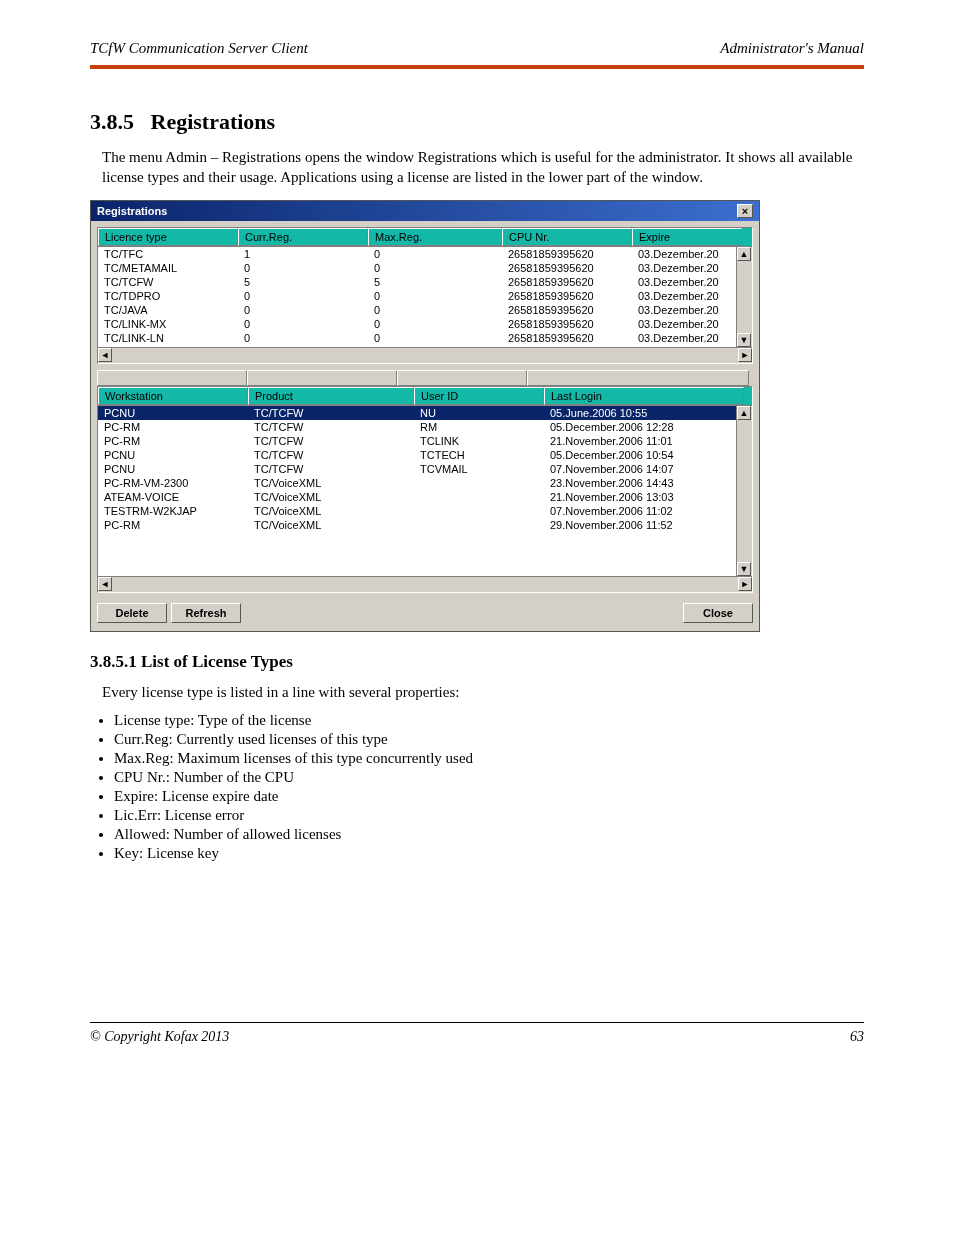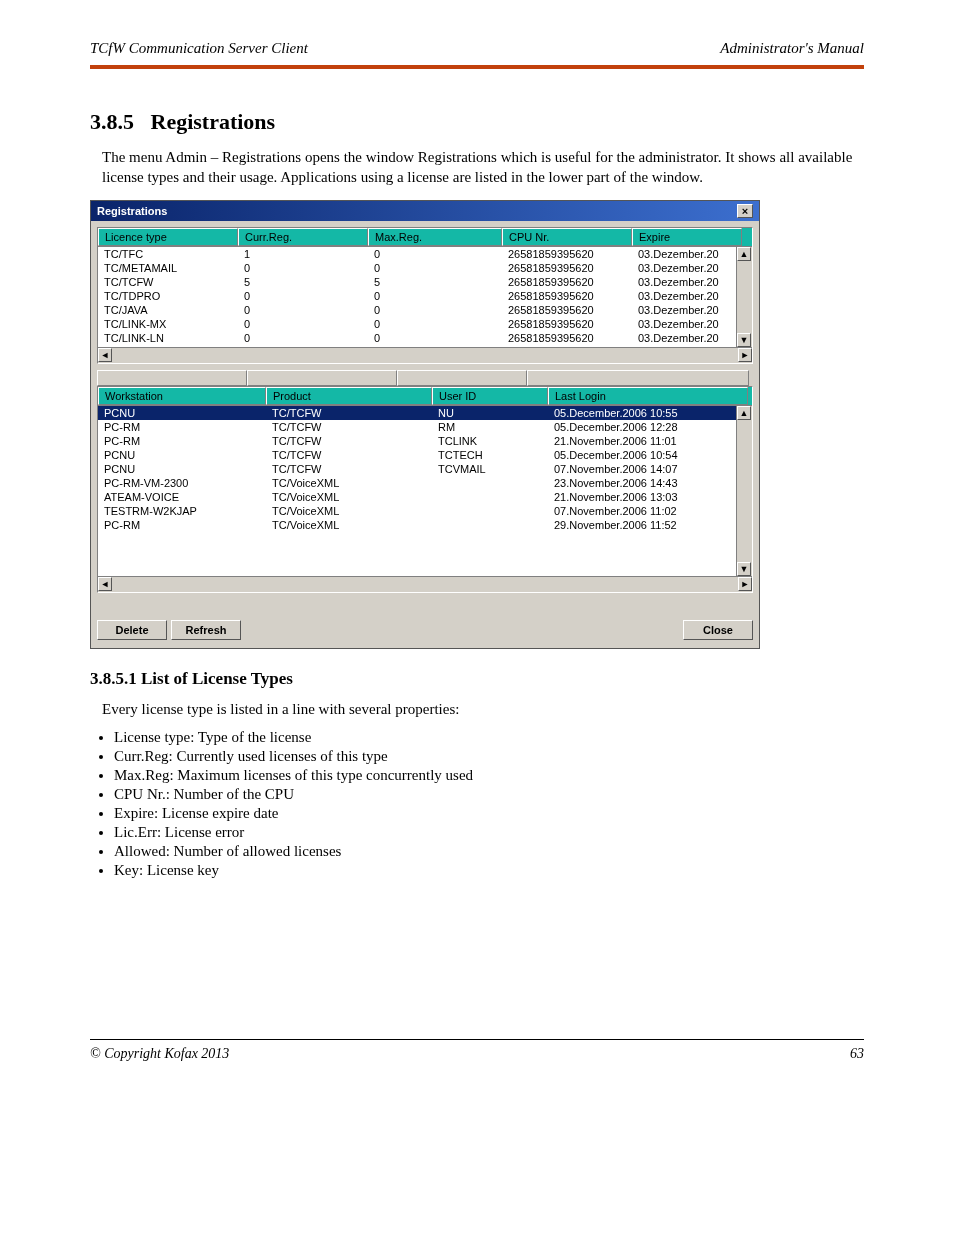--- a/index.html
+++ b/index.html
@@ -131,37 +131,36 @@
   .dlg-buttons .spacer { flex:1; }
   .wbtn {
     min-width: 70px;
     padding: 3px 12px;
     background: #d4d0c8;
     border: 1px solid #fff;
     border-right-color:#555; border-bottom-color:#555;
     font-weight: bold;
     font-size: 11px;
     text-align:center;
-    margin-top:17px;
   }
   ul.doclist { margin: 6px 0 10px 24px; padding:0; }
   ul.doclist li { margin: 2px 0; }
   .footer {
     border-top: 1px solid #000;
     margin-top: 160px;
     padding-top: 6px;
     display:flex;
     font-style: italic;
     font-size: 14px;
   }
   .footer .l { flex:1; }
   .footer .r { text-align:right; }
   
   .c-a1{width:140px}.c-a2{width:130px}.c-a3{width:134px}.c-a4{width:130px}.c-a5{width:110px}
-  .c-b1{width:168px}.c-b2{width:166px}.c-b3{width:116px}.c-b4{width:200px}
+  .c-b1{width:150px}.c-b2{width:166px}.c-b3{width:130px}.c-b4{width:200px}
 </style>
 </head>
 <body>
 <div class="page">
 
 <div class="header-line">
   <div class="header-left">TCfW Communication Server Client</div>
   <div class="header-right">Administrator's Manual</div>
 </div>
 
@@ -258,21 +257,21 @@
       <div class="col c-b1">Workstation</div>
       <div class="col c-b2">Product</div>
       <div class="col c-b3">User ID</div>
       <div class="col c-b4">Last Login</div>
     </div>
     <div class="lv-body2" id="bot-body">
       <div class="row sel">
             <div class="cell c-b1">PCNU</div>
             <div class="cell c-b2">TC/TCFW</div>
             <div class="cell c-b3">NU</div>
-            <div class="cell c-b4">05.December.2006   10:55</div>
+            <div class="cell c-b4">05.June.2006   10:55</div>
           </div>
           <div class="row">
             <div class="cell c-b1">PC-RM</div>
             <div class="cell c-b2">TC/TCFW</div>
             <div class="cell c-b3">RM</div>
             <div class="cell c-b4">05.December.2006   12:28</div>
           </div>
           <div class="row">
             <div class="cell c-b1">PC-RM</div>
             <div class="cell c-b2">TC/TCFW</div>

